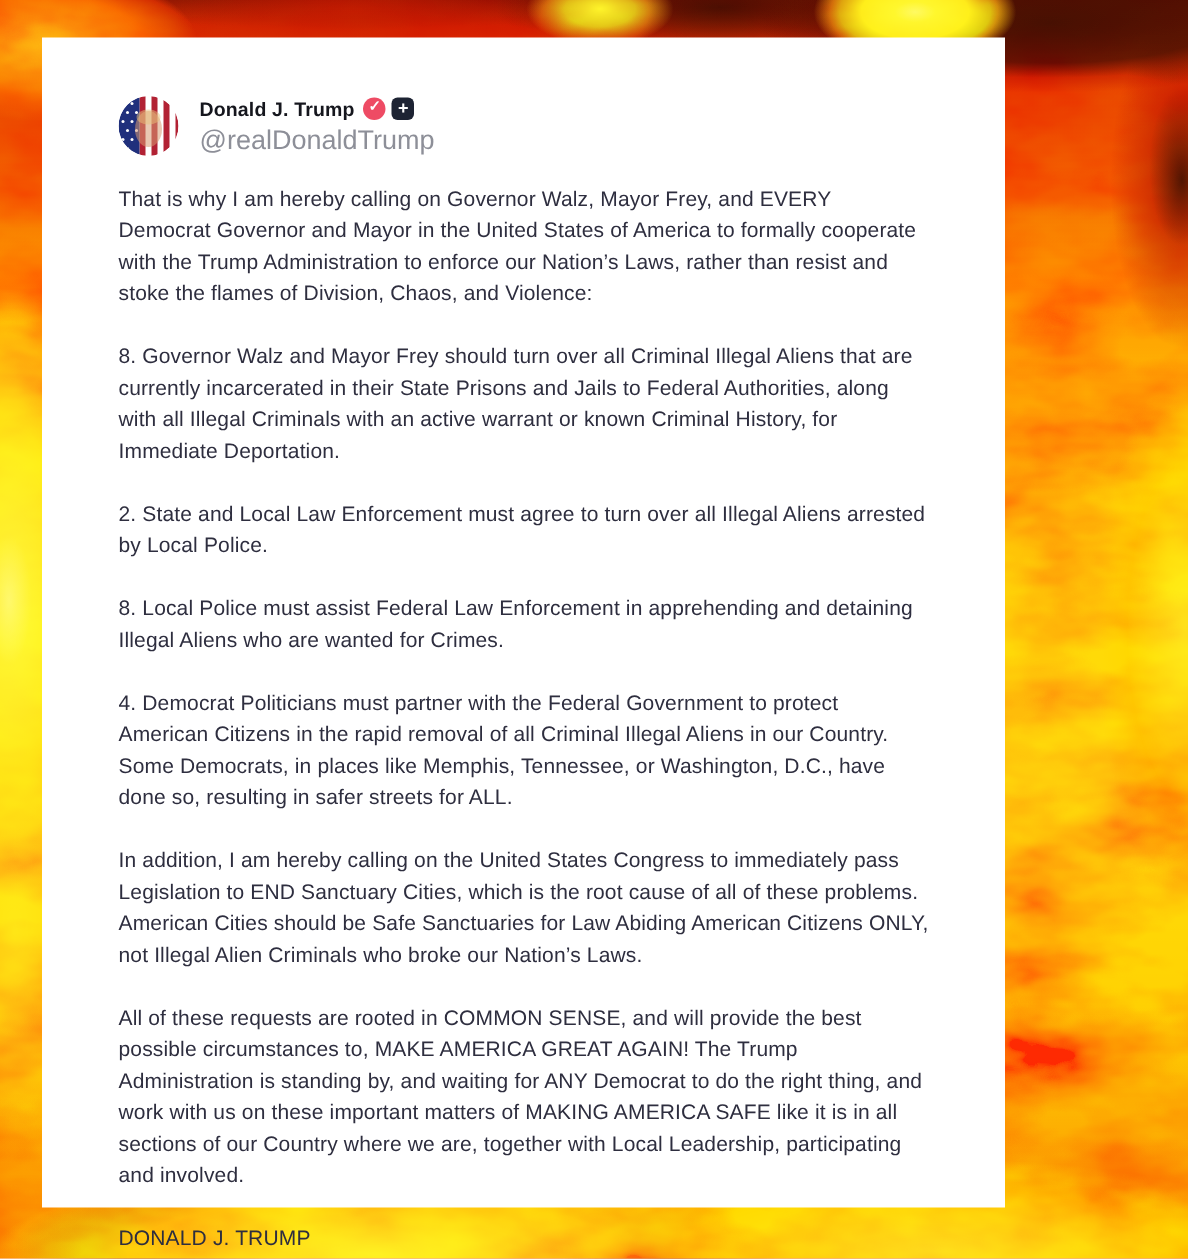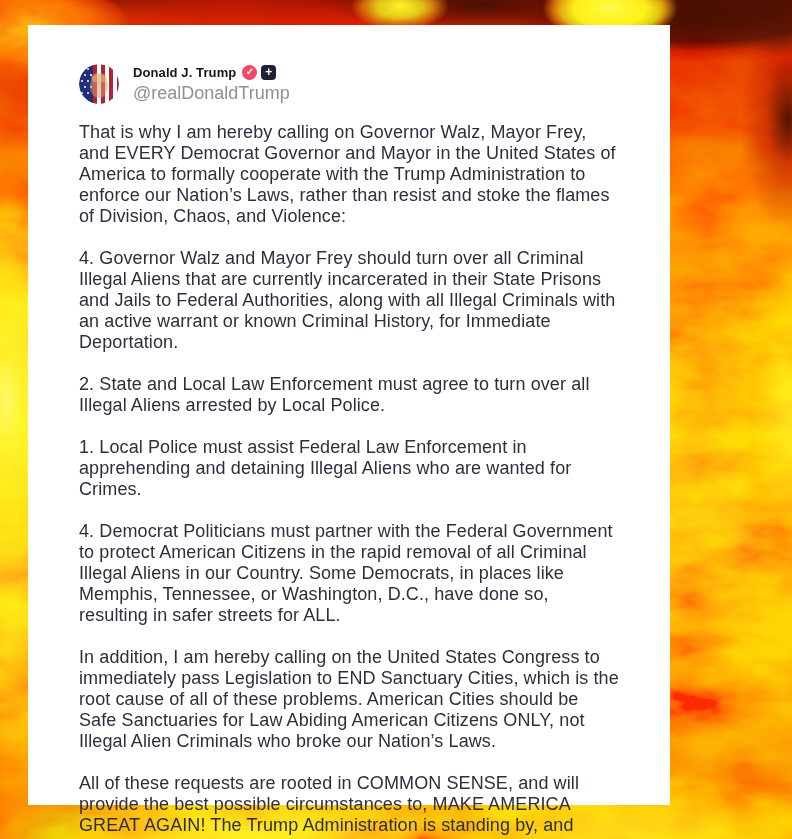--- a/index.html
+++ b/index.html
@@ -97,21 +97,21 @@
   .author-handle {
     font-size: 18px;
     color: #8d8f98;
     margin-top: 3px;
     cursor: pointer;
   }
 
   
   .post-body { margin-top: 18px; }
   .post-body p, .signature p {
-    font-size: 18px;
+    font-size: 14px;
     line-height: 21px;
     color: #2e2e3f;
     margin: 0 0 21px 0;
     letter-spacing: .1px;
   }
   .signature p { margin: 0; }
   .signature { margin-top: 21px; }
 </style>
 </head>
 <body>
@@ -171,23 +171,23 @@
           <span class="author-name">Donald J. Trump</span>
           <span class="badge badge-verified">✓</span>
           <span class="badge badge-plus">+</span>
         </div>
         <span class="author-handle">@realDonaldTrump</span>
       </div>
     </header>
 
     <div class="post-body">
       <p>That is why I am hereby calling on Governor Walz, Mayor Frey, and EVERY Democrat Governor and Mayor in the United States of America to formally cooperate with the Trump Administration to enforce our Nation’s Laws, rather than resist and stoke the flames of Division, Chaos, and Violence:</p>
-      <p>4. Governor Walz and Mayor Frey should turn over all Criminal Illegal Aliens that are currently incarcerated in their State Prisons and Jails to Federal Authorities, along with all Illegal Criminals with an active warrant or known Criminal History, for Immediate Deportation.</p>
+      <p>8. Governor Walz and Mayor Frey should turn over all Criminal Illegal Aliens that are currently incarcerated in their State Prisons and Jails to Federal Authorities, along with all Illegal Criminals with an active warrant or known Criminal History, for Immediate Deportation.</p>
       <p>2. State and Local Law Enforcement must agree to turn over all Illegal Aliens arrested by Local Police.</p>
-      <p>1. Local Police must assist Federal Law Enforcement in apprehending and detaining Illegal Aliens who are wanted for Crimes.</p>
+      <p>8. Local Police must assist Federal Law Enforcement in apprehending and detaining Illegal Aliens who are wanted for Crimes.</p>
       <p>4. Democrat Politicians must partner with the Federal Government to protect American Citizens in the rapid removal of all Criminal Illegal Aliens in our Country. Some Democrats, in places like Memphis, Tennessee, or Washington, D.C., have done so, resulting in safer streets for ALL.</p>
       <p>In addition, I am hereby calling on the United States Congress to immediately pass Legislation to END Sanctuary Cities, which is the root cause of all of these problems. American Cities should be Safe Sanctuaries for Law Abiding American Citizens ONLY, not Illegal Alien Criminals who broke our Nation’s Laws.</p>
       <p>All of these requests are rooted in COMMON SENSE, and will provide the best possible circumstances to, MAKE AMERICA GREAT AGAIN! The Trump Administration is standing by, and waiting for ANY Democrat to do the right thing, and work with us on these important matters of MAKING AMERICA SAFE like it is in all sections of our Country where we are, together with Local Leadership, participating and involved.</p>
     </div>
 
     <div class="signature">
       <p>DONALD J. TRUMP</p>
     </div>
 
   </article>

